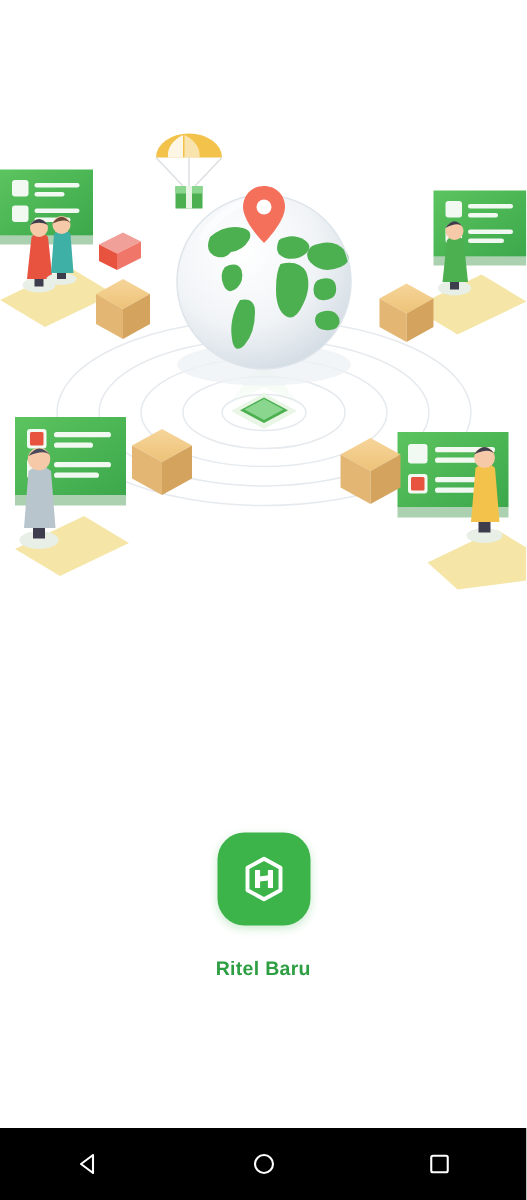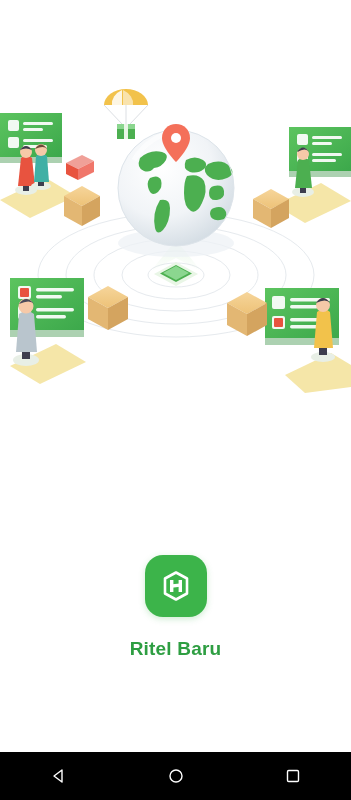--- a/index.html
+++ b/index.html
@@ -44,21 +44,21 @@
     height: 62px;
     border-radius: 18px;
     background: #3cb44a;
     display: flex;
     align-items: center;
     justify-content: center;
     box-shadow: 0 2px 6px rgba(60,178,74,0.25);
   }
   .brand-name {
     margin-top: 21px;
-    font-size: 19px;
+    font-size: 13px;
     font-weight: bold;
     color: #2e9e42;
     letter-spacing: 0.2px;
   }
 
   
   .navbar {
     position: absolute;
     left: 0;
     bottom: 0;

